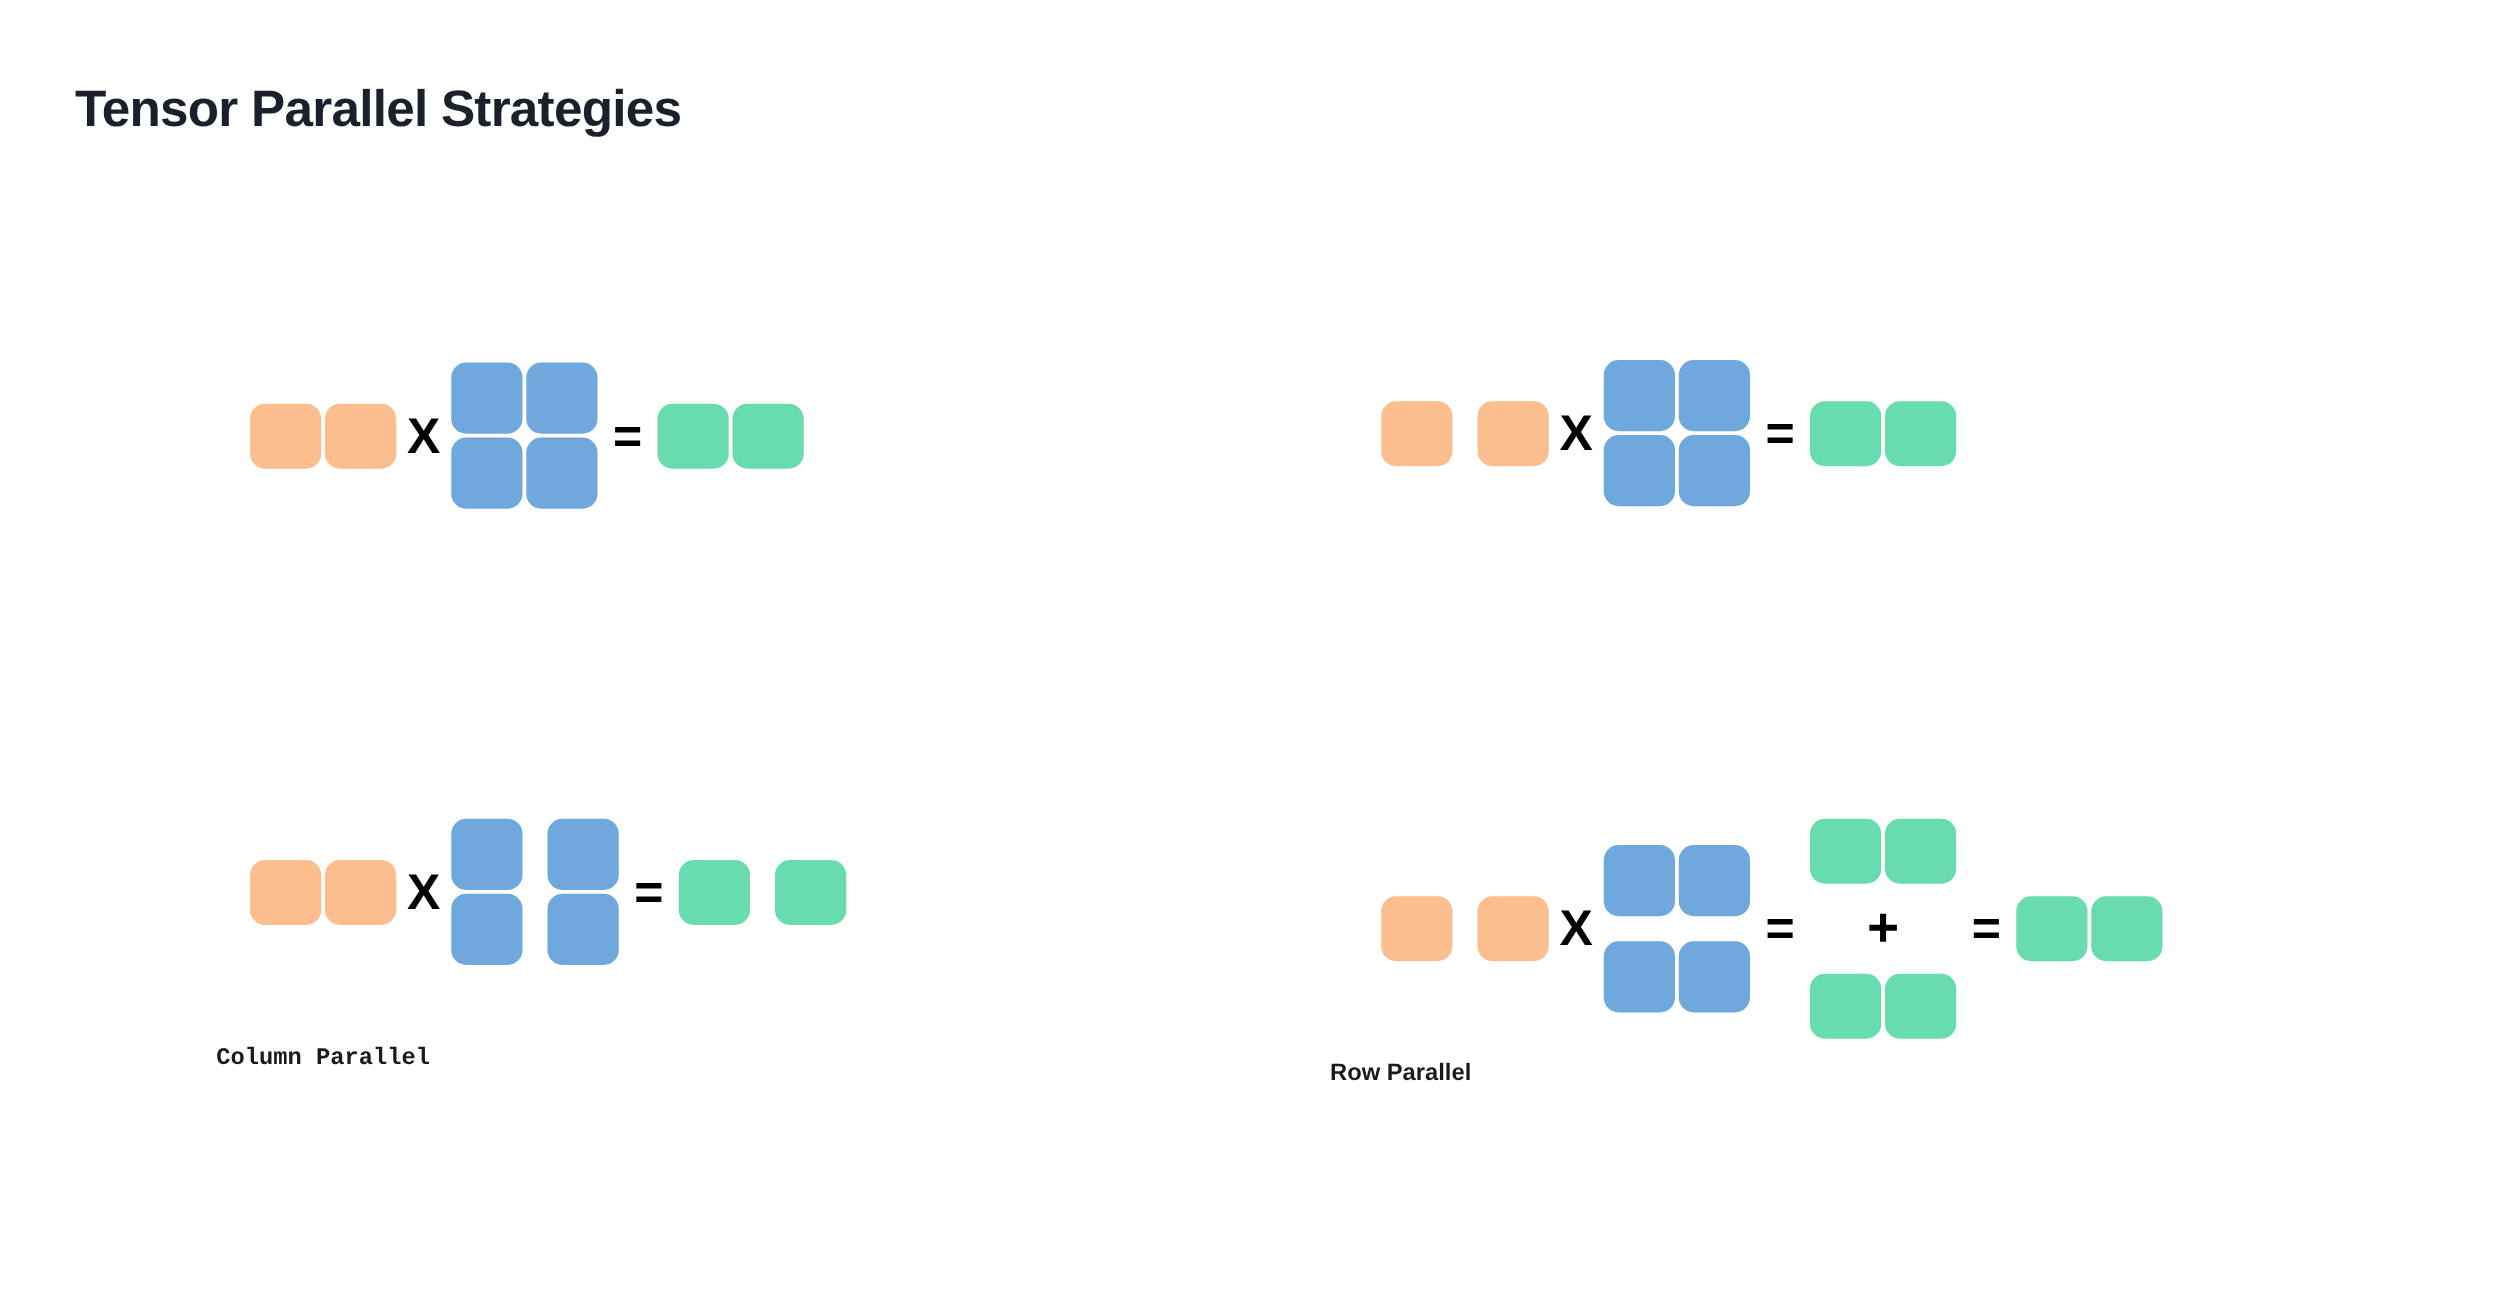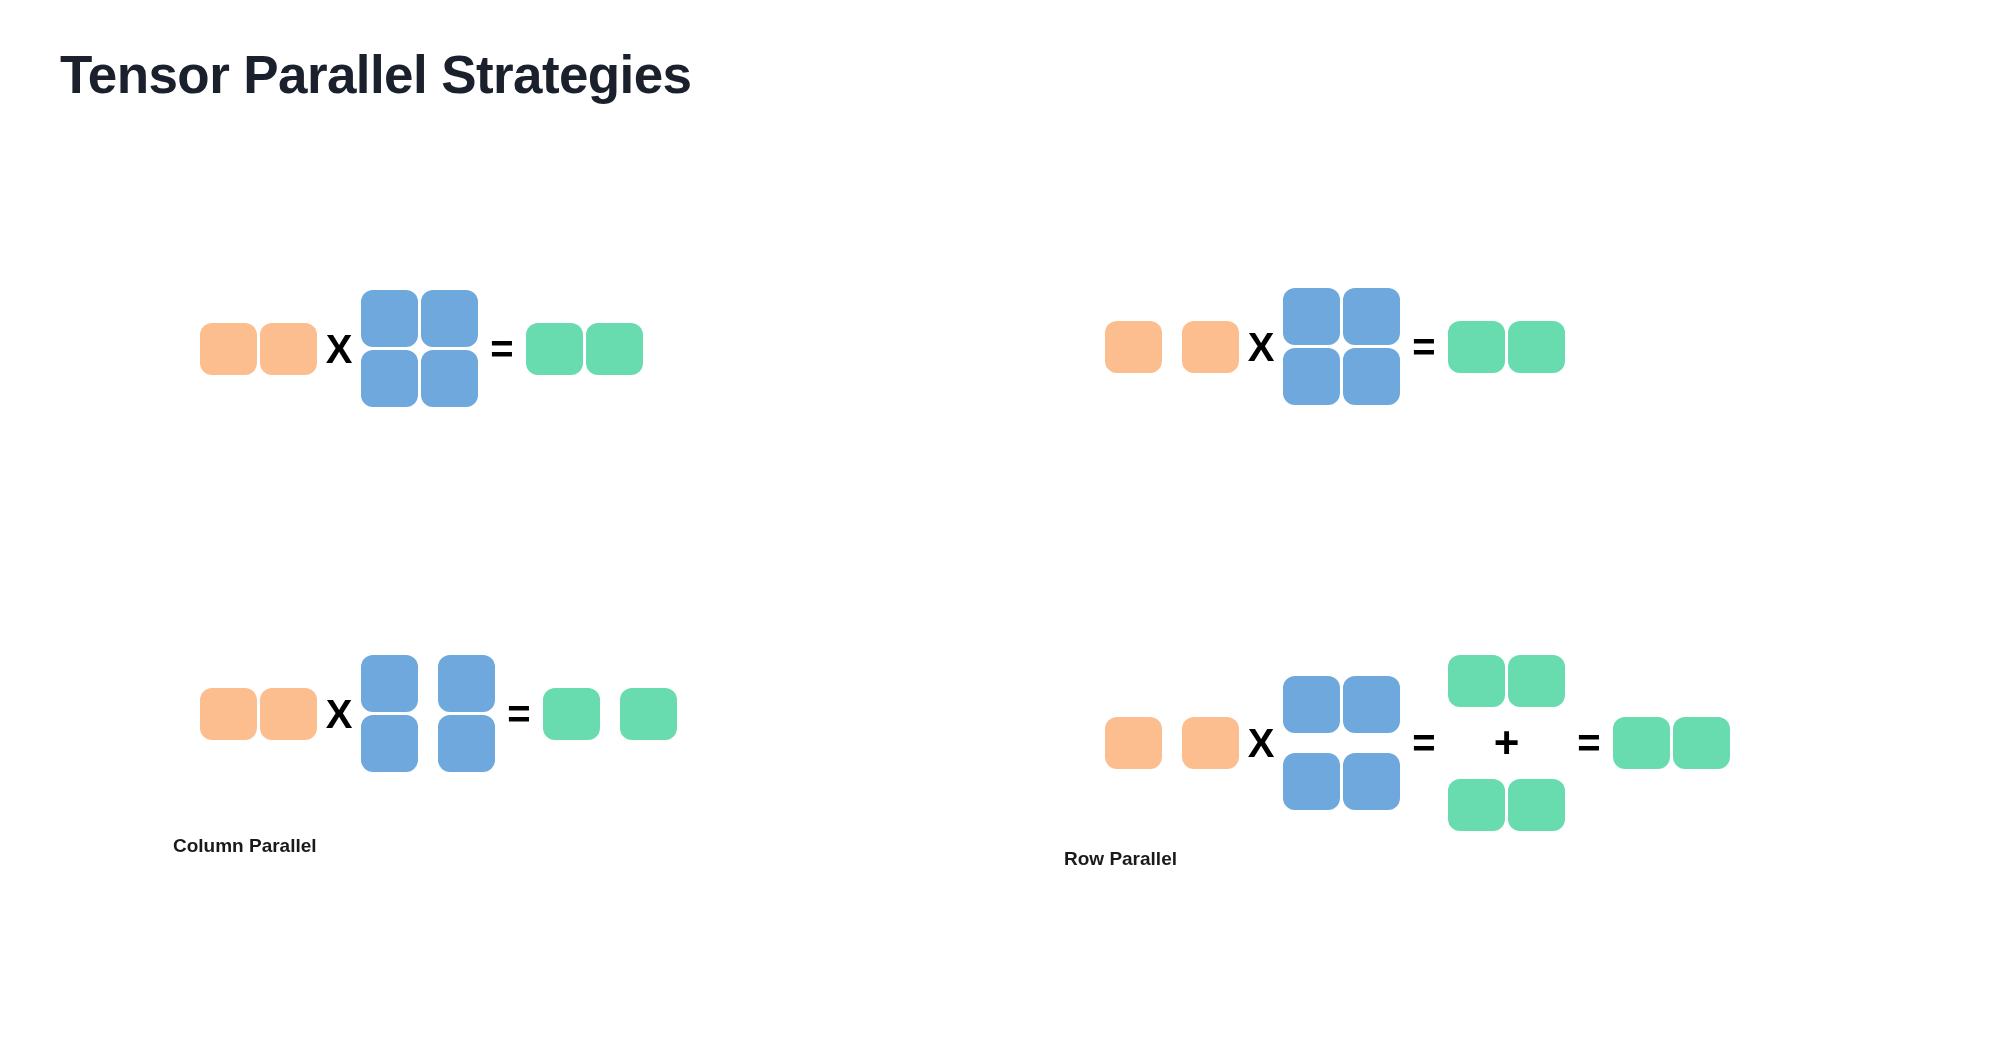--- a/index.html
+++ b/index.html
@@ -15,22 +15,22 @@
     overflow: hidden;
     font-family: "Liberation Sans", "DejaVu Sans", sans-serif;
     color: #1a202c;
     -webkit-font-smoothing: antialiased;
   }
 
   
   .page-title {
     position: absolute;
     left: 60px;
-    top: 44px;
-    font-size: 53px;
+    top: 64px;
+    font-size: 41px;
     font-weight: bold;
     letter-spacing: -0.6px;
     color: #1a202c;
     white-space: nowrap;
   }
 
   
   .diagram {
     position: absolute;
     display: flex;
@@ -90,21 +90,21 @@
     color: #1a1a1a;
     white-space: nowrap;
   }
 
   
   #eq-ref-plain   { left: 200px;  top: 290px; }
   #eq-ref-sharded { left: 1105px; top: 288px; }
   #eq-col-par     { left: 200px;  top: 655px; }
   #eq-row-par     { left: 1105px; top: 655px; }
 
-  #cap-col-par { left: 173px;  top: 835px; }
+  #cap-col-par { left: 173px;  top: 835px; font-family: Liberation Mono, monospace; }
   #cap-row-par { left: 1064px; top: 848px; }
 </style>
 </head>
 <body>
 
 <div class="page-title">Tensor Parallel Strategies</div>
 
 <div class="diagram" id="eq-ref-plain">
 
   <div class="matrix">

